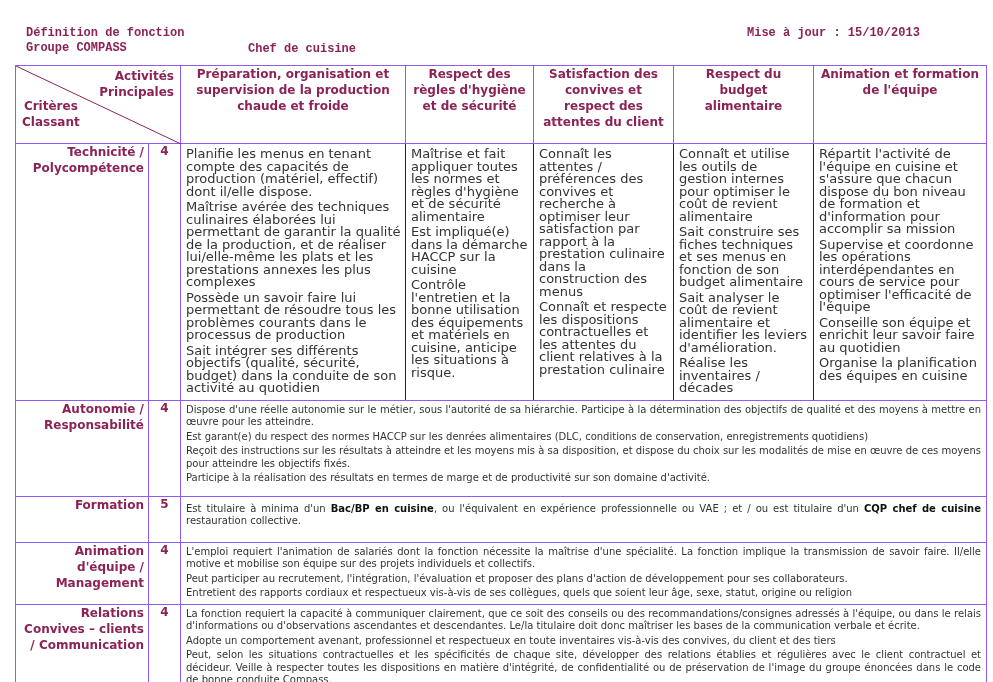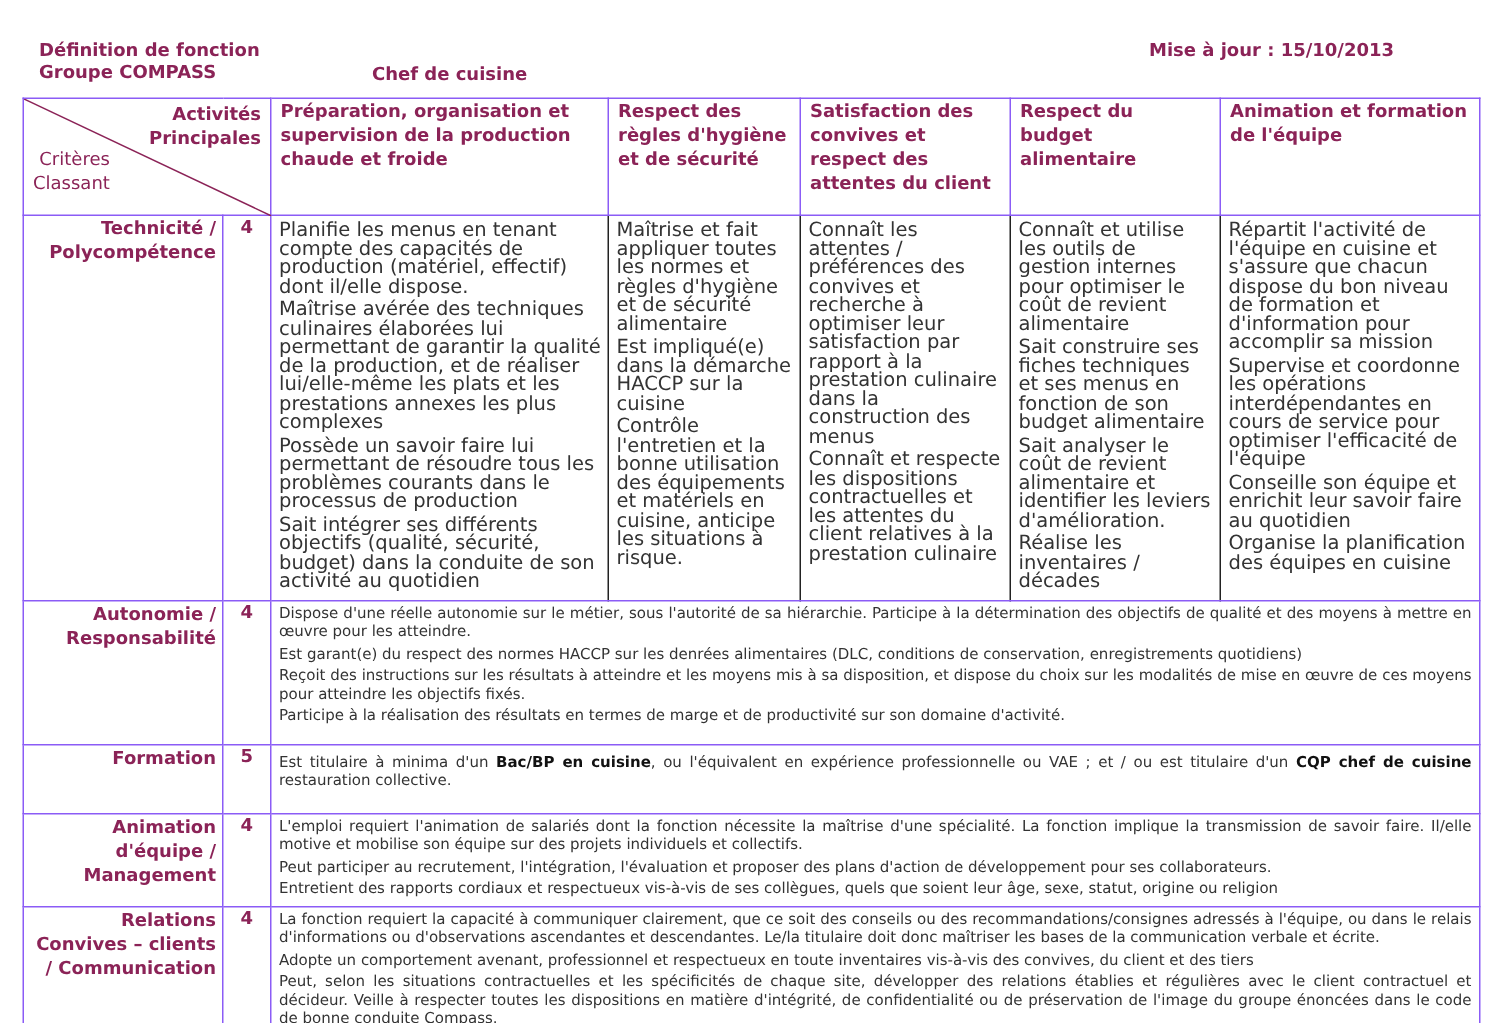--- a/index.html
+++ b/index.html
@@ -1,38 +1,38 @@
 <!DOCTYPE html>
 <html><head>
 <meta charset="utf-8">
 <style>
   * { box-sizing: border-box; margin: 0; padding: 0; }
   html, body { width: 993px; height: 682px; background: #ffffff; overflow: hidden; }
   body { font-family: "DejaVu Sans", sans-serif; color: #2a2a2a; position: relative; }
 
-  .hdr { position: absolute; color: #8b2357; font-weight: bold; font-size: 12px; line-height: 15px; }
+  .hdr { position: absolute; color: #8b2357; font-weight: bold; font-size: 12px; line-height: 15px; font-family: Liberation Mono, monospace; }
   .hdr-left { left: 26px; top: 26px; }
   .hdr-center { left: 248px; top: 42px; }
-  .hdr-right { left: 766px; top: 26px; }
+  .hdr-right { left: 747px; top: 26px; }
 
   table.grid {
     position: absolute; left: 15px; top: 65px; width: 971px;
     border-collapse: collapse; table-layout: fixed;
   }
   table.grid td, table.grid th {
     border: 1px solid #8b5cf6; vertical-align: top;
   }
   th.colh {
     color: #8b2357; font-weight: bold; font-size: 12px; line-height: 16px;
-    text-align: left; vertical-align: middle; height: 78px; padding: 0 6px;
+    text-align: center; vertical-align: middle; height: 78px; padding: 0 6px;
   }
   th.corner { position: relative; height: 78px; padding: 0; }
   .corner svg { position: absolute; left: 0; top: 0; }
   .corner .act { position: absolute; right: 6px; top: 2px; text-align: right; color: #8b2357; font-weight: bold; font-size: 12px; line-height: 16px; }
-  .corner .crit { position: absolute; left: 6px; top: 32px; text-align: right; color: #8b2357; font-weight: normal; font-size: 12px; line-height: 16px; }
+  .corner .crit { position: absolute; left: 6px; top: 32px; text-align: center; color: #8b2357; font-weight: bold; font-size: 12px; line-height: 16px; }
 
   td.crit-name {
     color: #8b2357; font-weight: bold; font-size: 12px; line-height: 16px;
     text-align: right; vertical-align: middle; padding: 0 4px;
   }
   td.level {
     color: #8b2357; font-weight: bold; font-size: 12px; text-align: center; vertical-align: middle;
   }
   td.cell {
     font-size: 13px; line-height: 12.5px; padding: 4px 4px 2px 5px; color: #333;

